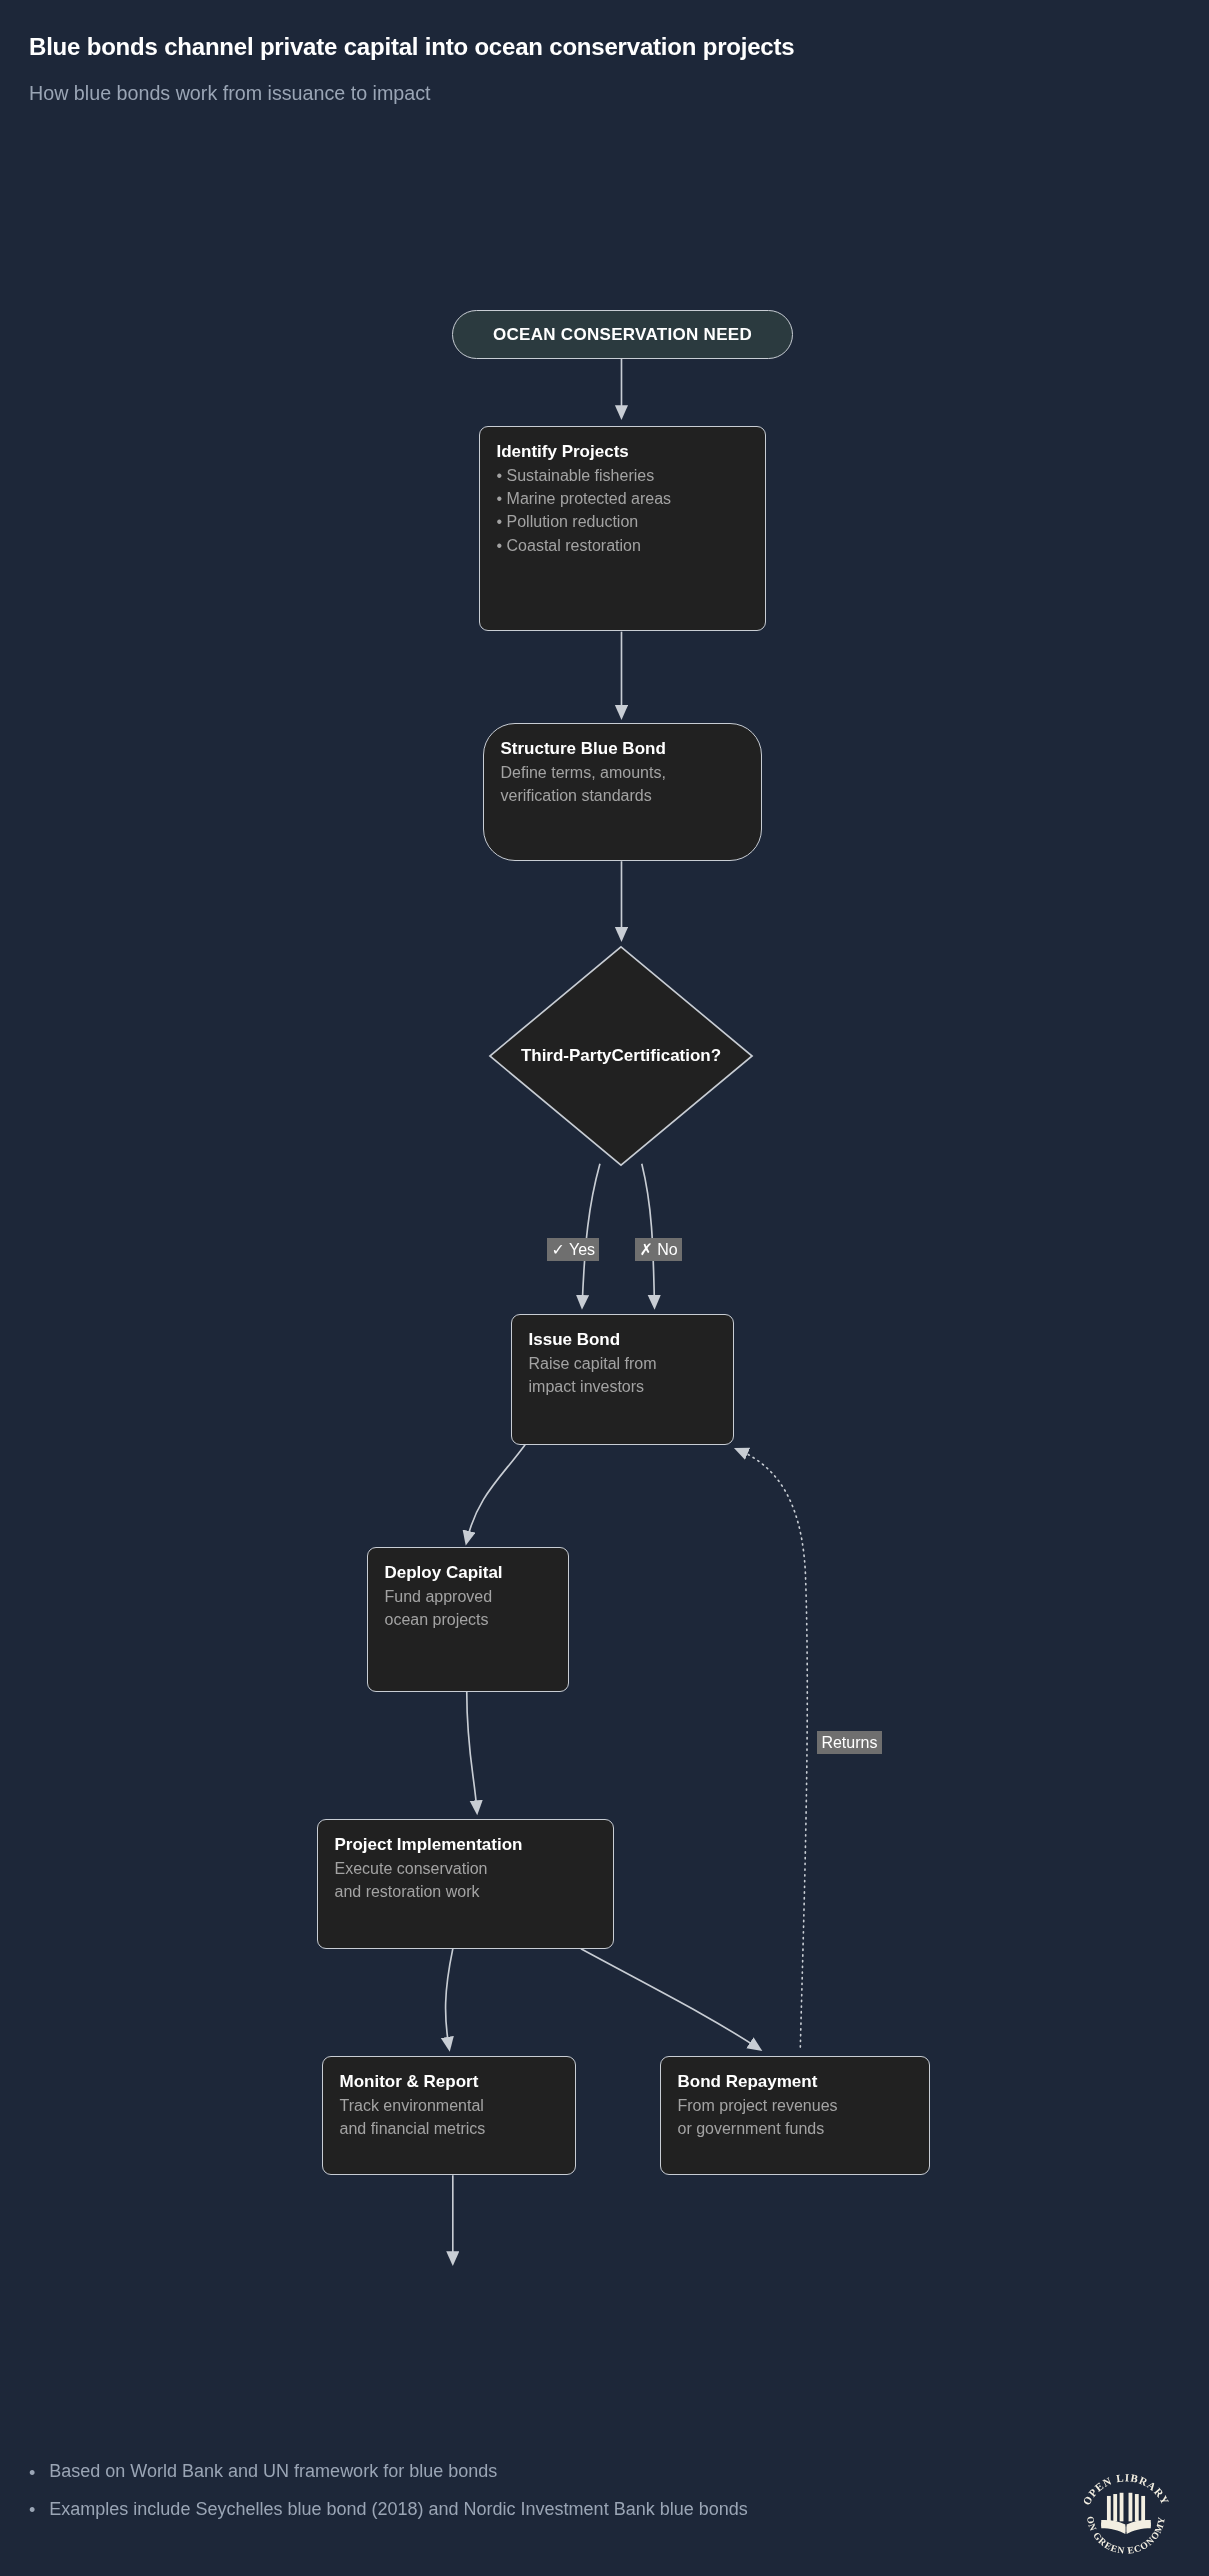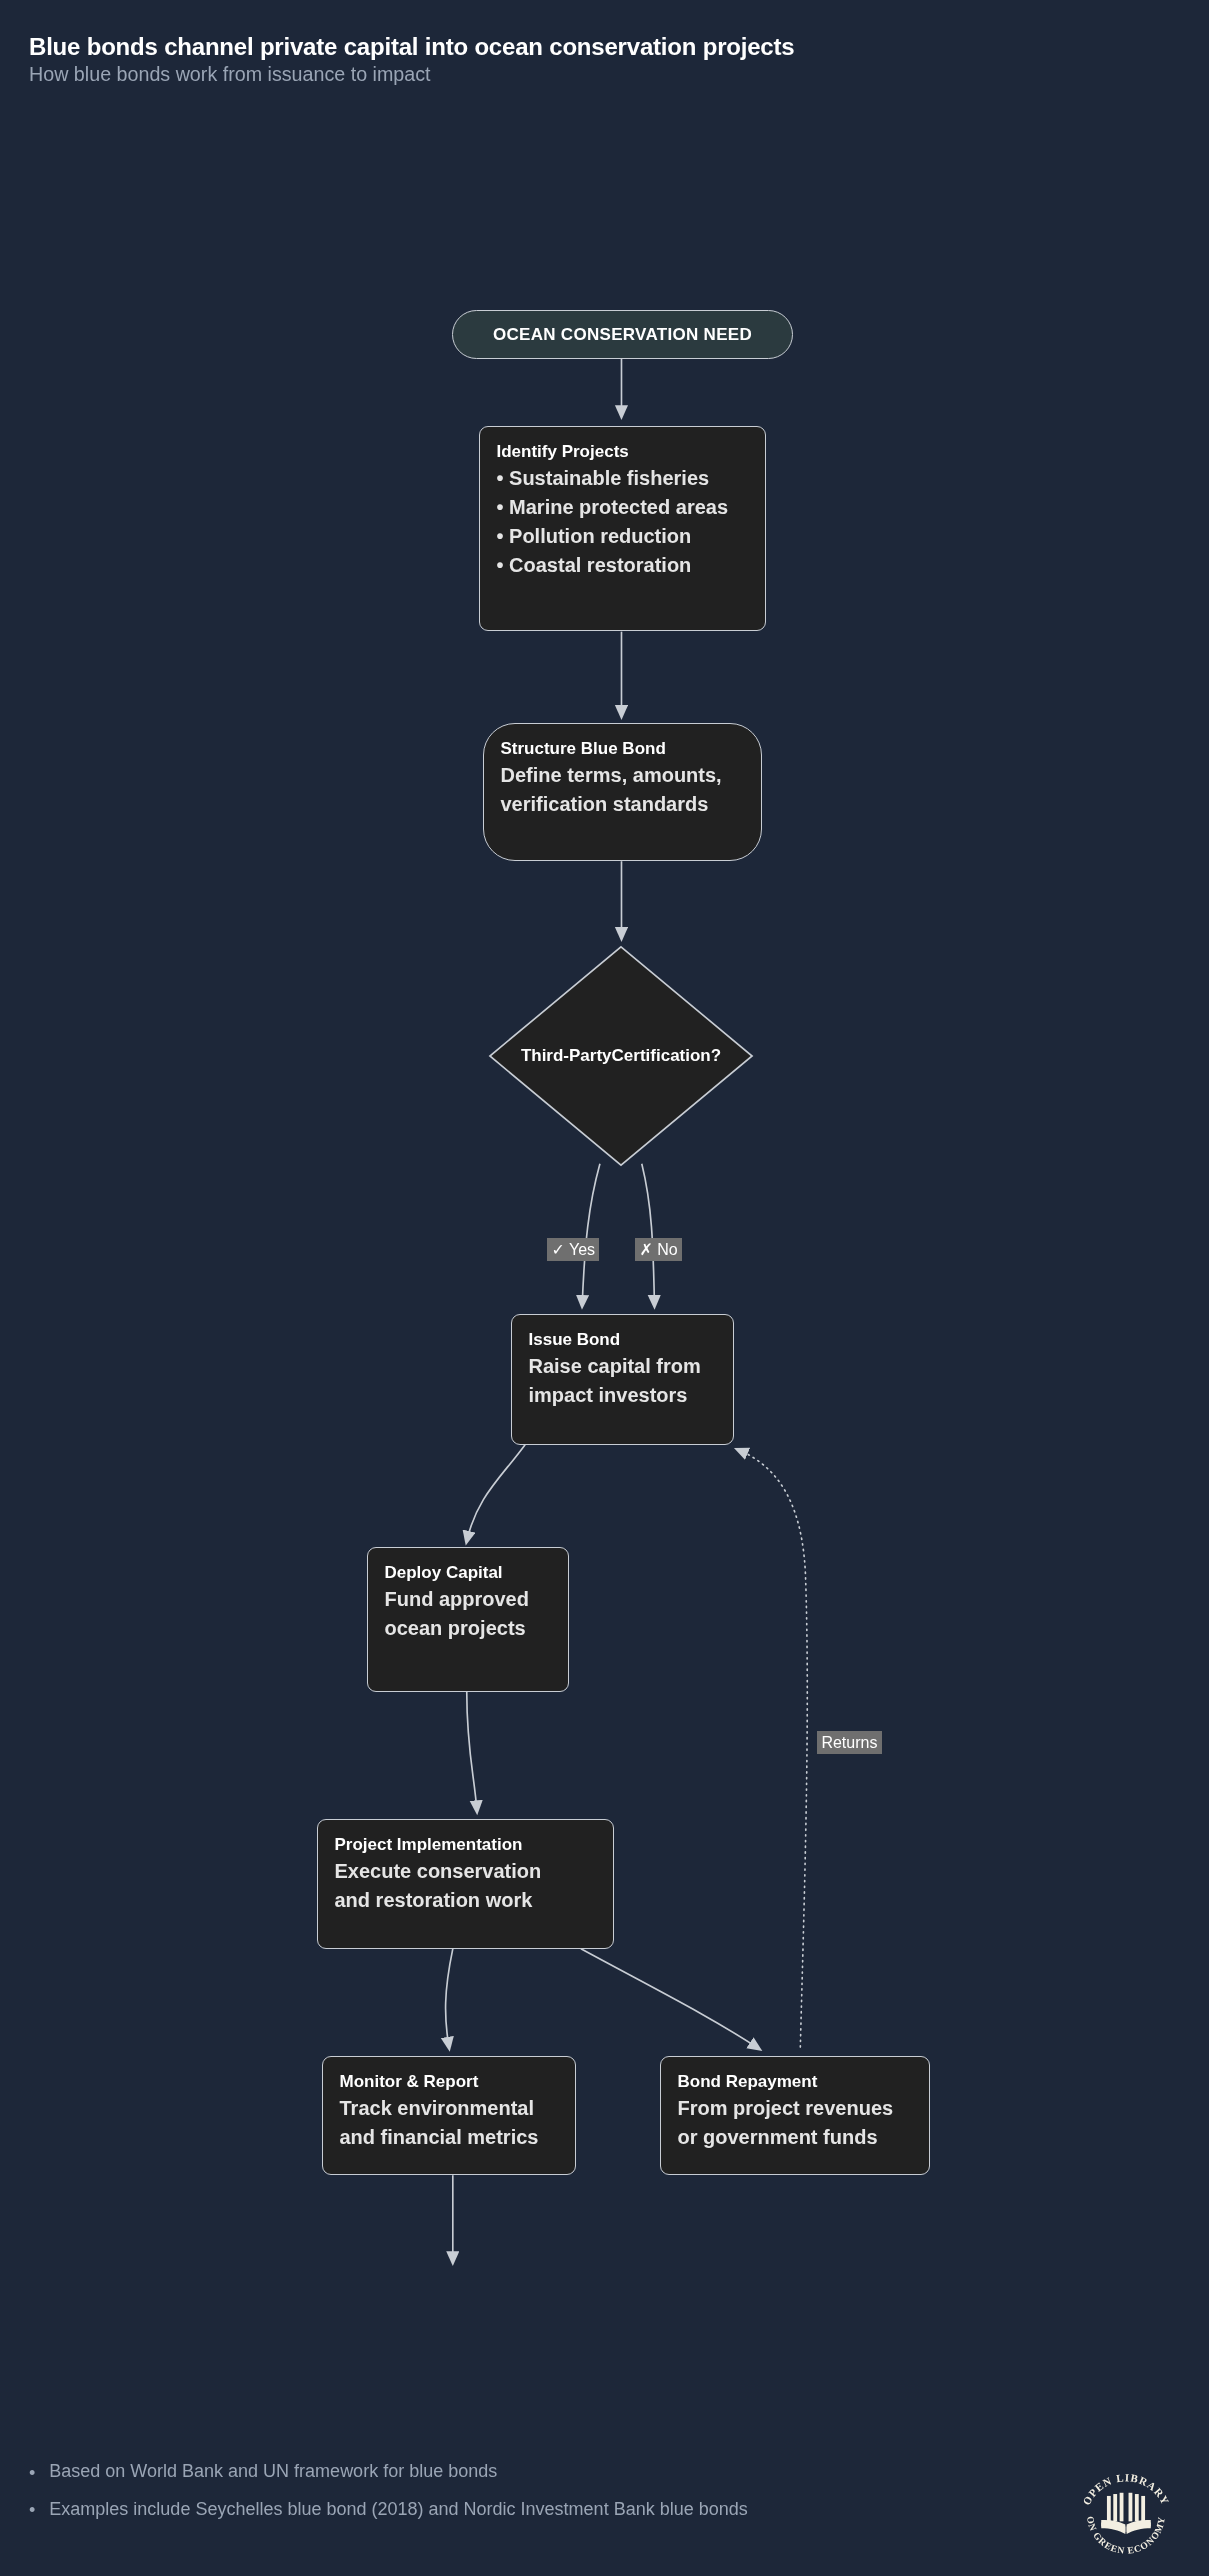--- a/index.html
+++ b/index.html
@@ -10,21 +10,21 @@
     color:#ffffff;
     overflow:hidden;
     position:relative;
   }
   #header{position:absolute;left:29px;top:32px;width:1116px;}
   #title{
     font-size:24px;line-height:1.28;font-weight:bold;color:#ffffff;
     letter-spacing:-0.2px;max-width:1078px;
   }
   #subtitle{
-    font-size:19.7px;color:#9aa5b5;font-weight:normal;
+    margin-top:19px;font-size:19.7px;color:#9aa5b5;font-weight:normal;
   }
 
   #canvas{position:absolute;left:0;top:0;width:1210px;height:2576px;}
   svg#edges{position:absolute;left:0;top:0;width:1210px;height:2576px;pointer-events:none;}
 
   .node{
     position:absolute;box-sizing:border-box;
     border:1.3px solid #c8cdd4;
     background:#212121;
     color:#ffffff;
@@ -32,21 +32,21 @@
   .node.rect{border-radius:9px;}
   .node.terminal{
     border-radius:634px;background:#2b3a3f;
     display:flex;align-items:center;justify-content:center;
   }
   .node.terminal-end{
     border-radius:634px;background:#36412f;
   }
   .node-inner{padding:14px 16.5px;}
   .node-title{font-size:17px;font-weight:bold;line-height:1.35;}
-  .node-line{font-size:20px;font-weight:bold;line-height:1.45;color:#e5e5e5;}
+  .node-line{font-size:16px;font-weight:normal;line-height:1.45;color:#a3a3a3;}
   .term-label{font-size:17px;font-weight:bold;letter-spacing:0.3px;}
 
   .diamond{
     position:absolute;
   }
   .diamond .dshape{
     position:absolute;left:0;top:0;width:100%;height:100%;
   }
   .diamond .dtext{
     position:absolute;left:0;top:0;width:100%;height:100%;

